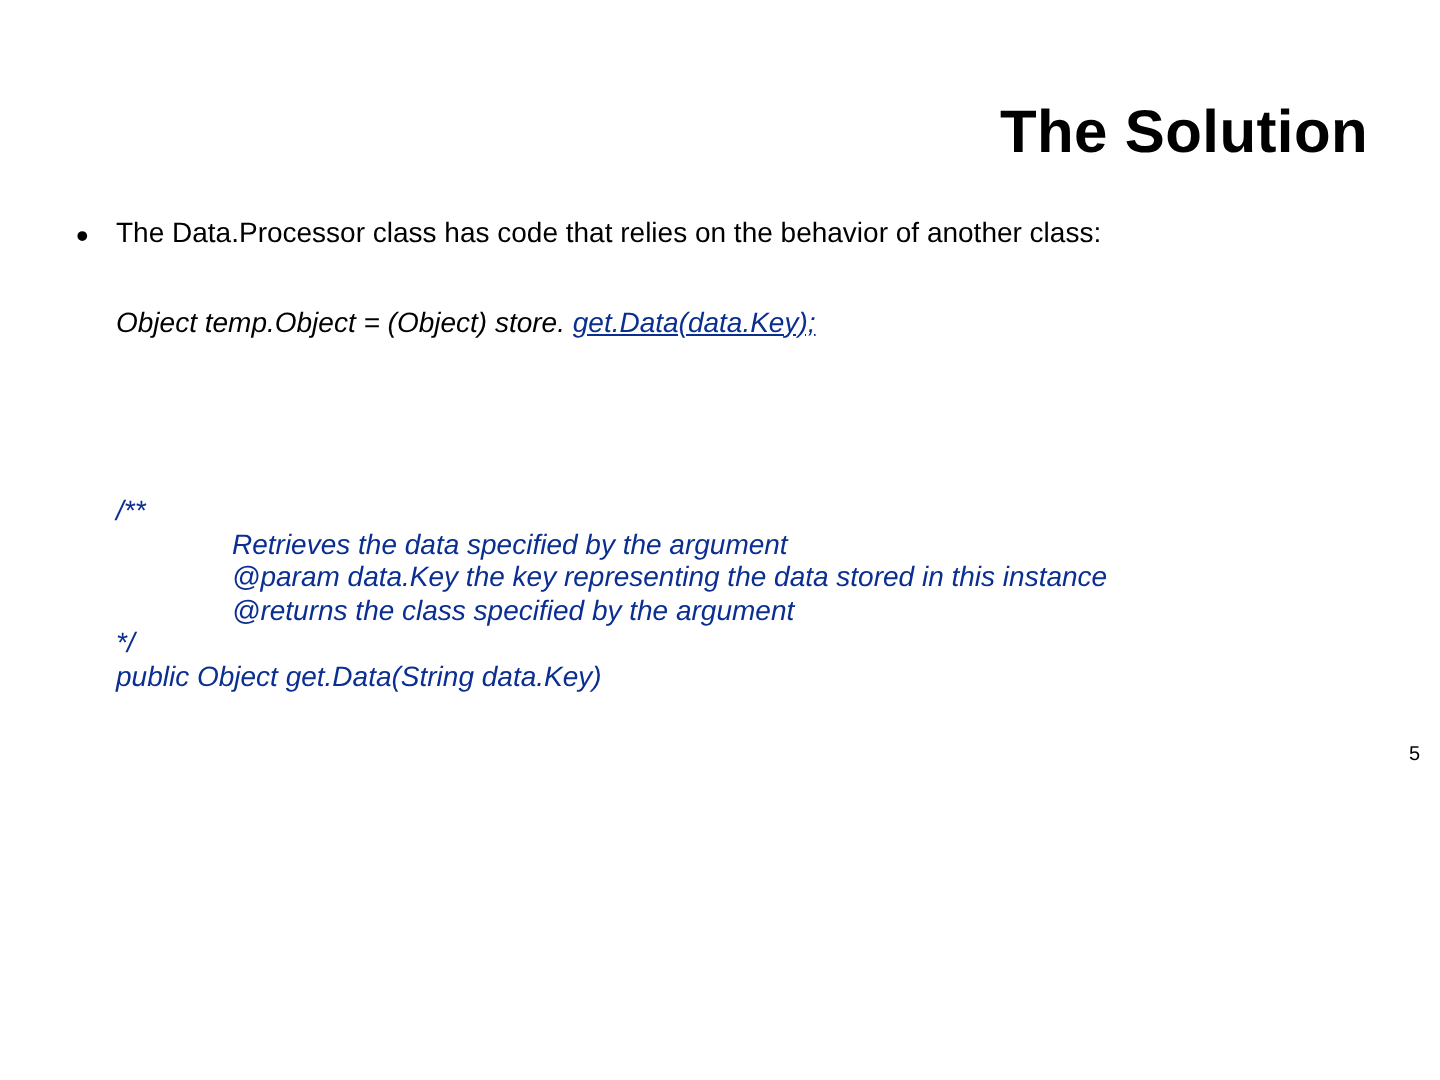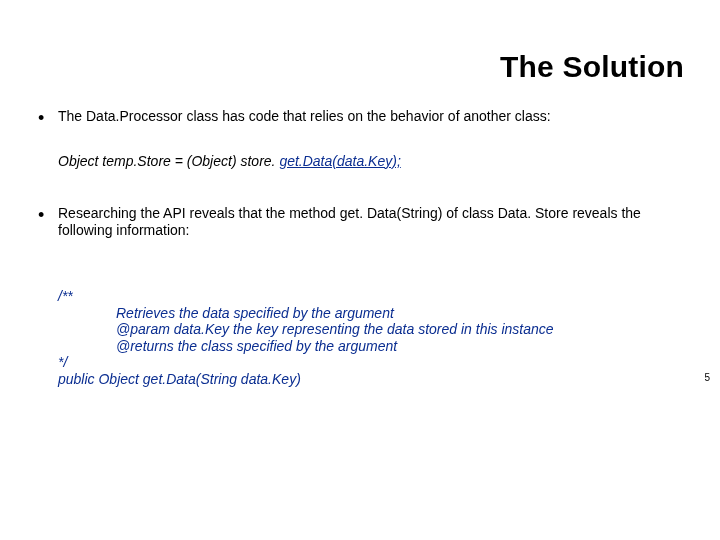--- a/index.html
+++ b/index.html
@@ -68,30 +68,27 @@
 
       <li class="bullet">
         <span>The Data.Processor class has code that relies on the behavior of another class:</span>
       </li>
 
       <li class="nobullet">
           <div class="spacer-sm"></div>
         </li>
 
       <li class="nobullet italic">
-        <span>Object temp.Store = (Object) store. </span><span class="code-link">get.Data(data.Key);</span>
+        <span>Object temp.Object = (Object) store. </span><span class="code-link">get.Data(data.Key);</span>
       </li>
 
       <li class="nobullet">
           <div class="spacer-md"></div>
         </li>
 
-      <li class="bullet">
-        <span>Researching the API reveals that the method get. Data(String) of class Data. Store reveals the following information:</span>
-      </li>
 
       <li class="nobullet">
           <div class="spacer-lg"></div>
         </li>
 
       <li class="nobullet comment-block">
         <span>/**</span><br>
         <span class="indent">Retrieves the data specified by the argument</span>
         <span class="indent">@param data.Key the key representing the data stored in this instance</span>
         <span class="indent">@returns the class specified by the argument</span>

